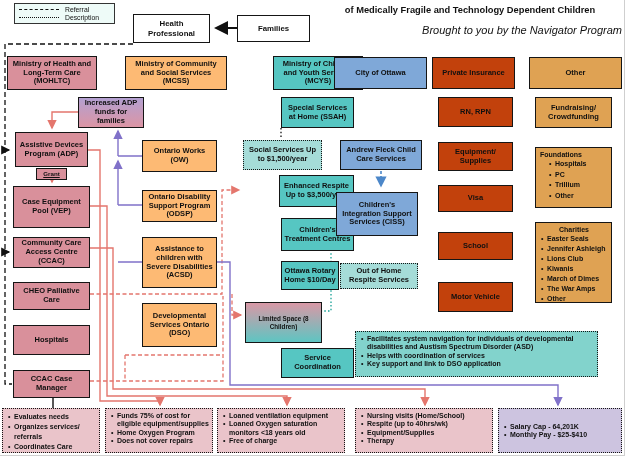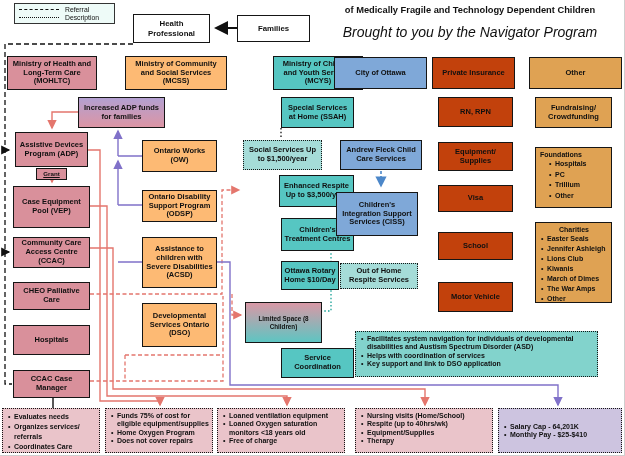--- a/index.html
+++ b/index.html
@@ -34,21 +34,21 @@
   .li::before{content:"\2022";position:absolute;left:1px;}
   .roomy .li{line-height:1.5;}
   .tall .li{line-height:1.42;}
   .list-title{align-self:center;}
   .list-title.left{align-self:flex-start;}
   .note{font-size:6.3px;line-height:1.15;}
   .tiny{font-size:6.2px;padding:0;line-height:1;}
   .tiny .u{text-decoration:underline;}
   #titleblock{position:absolute;left:318px;top:5px;width:304px;text-align:center;z-index:2;}
   #titleblock .t{font-weight:bold;font-size:9.3px;line-height:1.25;}
-  #titleblock .s{font-style:italic;font-size:14px;margin-top:7px;}
+  #titleblock .s{font-style:italic;font-size:11px;margin-top:7px;text-align:right;}
   #legend{position:absolute;left:14px;top:3px;width:101px;height:21px;z-index:2;
     border:1.2px solid #333;background:#eefbf8;display:flex;flex-direction:column;justify-content:space-evenly;padding:1px 4px;box-sizing:border-box;}
   .lrow{display:flex;align-items:center;font-size:6.8px;font-weight:normal;}
   .lsample{width:40px;margin-right:6px;border-top:1.6px dashed #111;height:0;}
   .lsample.dot{border-top-style:dotted;}
   .plainbox{background:#fff;font-size:7.8px;}
 </style>
 </head>
 <body>
 
@@ -122,21 +122,21 @@
 <div class="box plainbox" style="left:133px;top:14px;width:77px;height:29px">Health Professional</div>
 <div class="box plainbox" style="left:237px;top:15px;width:73px;height:27px">Families</div>
 
 <div class="box pink" style="left:7px;top:56px;width:90px;height:34px">Ministry of Health and Long-Term Care (MOHLTC)</div>
 <div class="box purple" style="left:125px;top:56px;width:102px;height:34px">Ministry of Community and Social Services (MCSS)</div>
 <div class="box teal" style="left:237px;top:56px;width:90px;height:34px">Ministry of Children and Youth Services (MCYS)</div>
 <div class="box blue" style="left:334px;top:57px;width:93px;height:32px">City of Ottawa</div>
 <div class="box yellow" style="left:432px;top:57px;width:83px;height:32px">Private Insurance</div>
 <div class="box orange" style="left:529px;top:57px;width:93px;height:32px">Other</div>
 
-<div class="box grad-adp" style="left:78px;top:97px;width:87px;height:31px">Increased ADP funds for families</div>
+<div class="box grad-adp" style="left:78px;top:97px;width:66px;height:31px">Increased ADP funds for families</div>
 <div class="box pink" style="left:15px;top:132px;width:73px;height:35px">Assistive Devices Program (ADP)</div>
 <div class="box pink tiny" style="left:36px;top:168px;width:31px;height:12px">
     <span class="u">Grant</span>
   </div>
 <div class="box pink" style="left:13px;top:186px;width:77px;height:42px">Case Equipment Pool (VEP)</div>
 <div class="box pink" style="left:13px;top:237px;width:77px;height:31px">Community Care Access Centre (CCAC)</div>
 <div class="box pink" style="left:13px;top:282px;width:77px;height:28px">CHEO Palliative Care</div>
 <div class="box pink" style="left:13px;top:325px;width:77px;height:30px">Hospitals</div>
 <div class="box pink" style="left:13px;top:370px;width:77px;height:28px">CCAC Case Manager</div>
 

